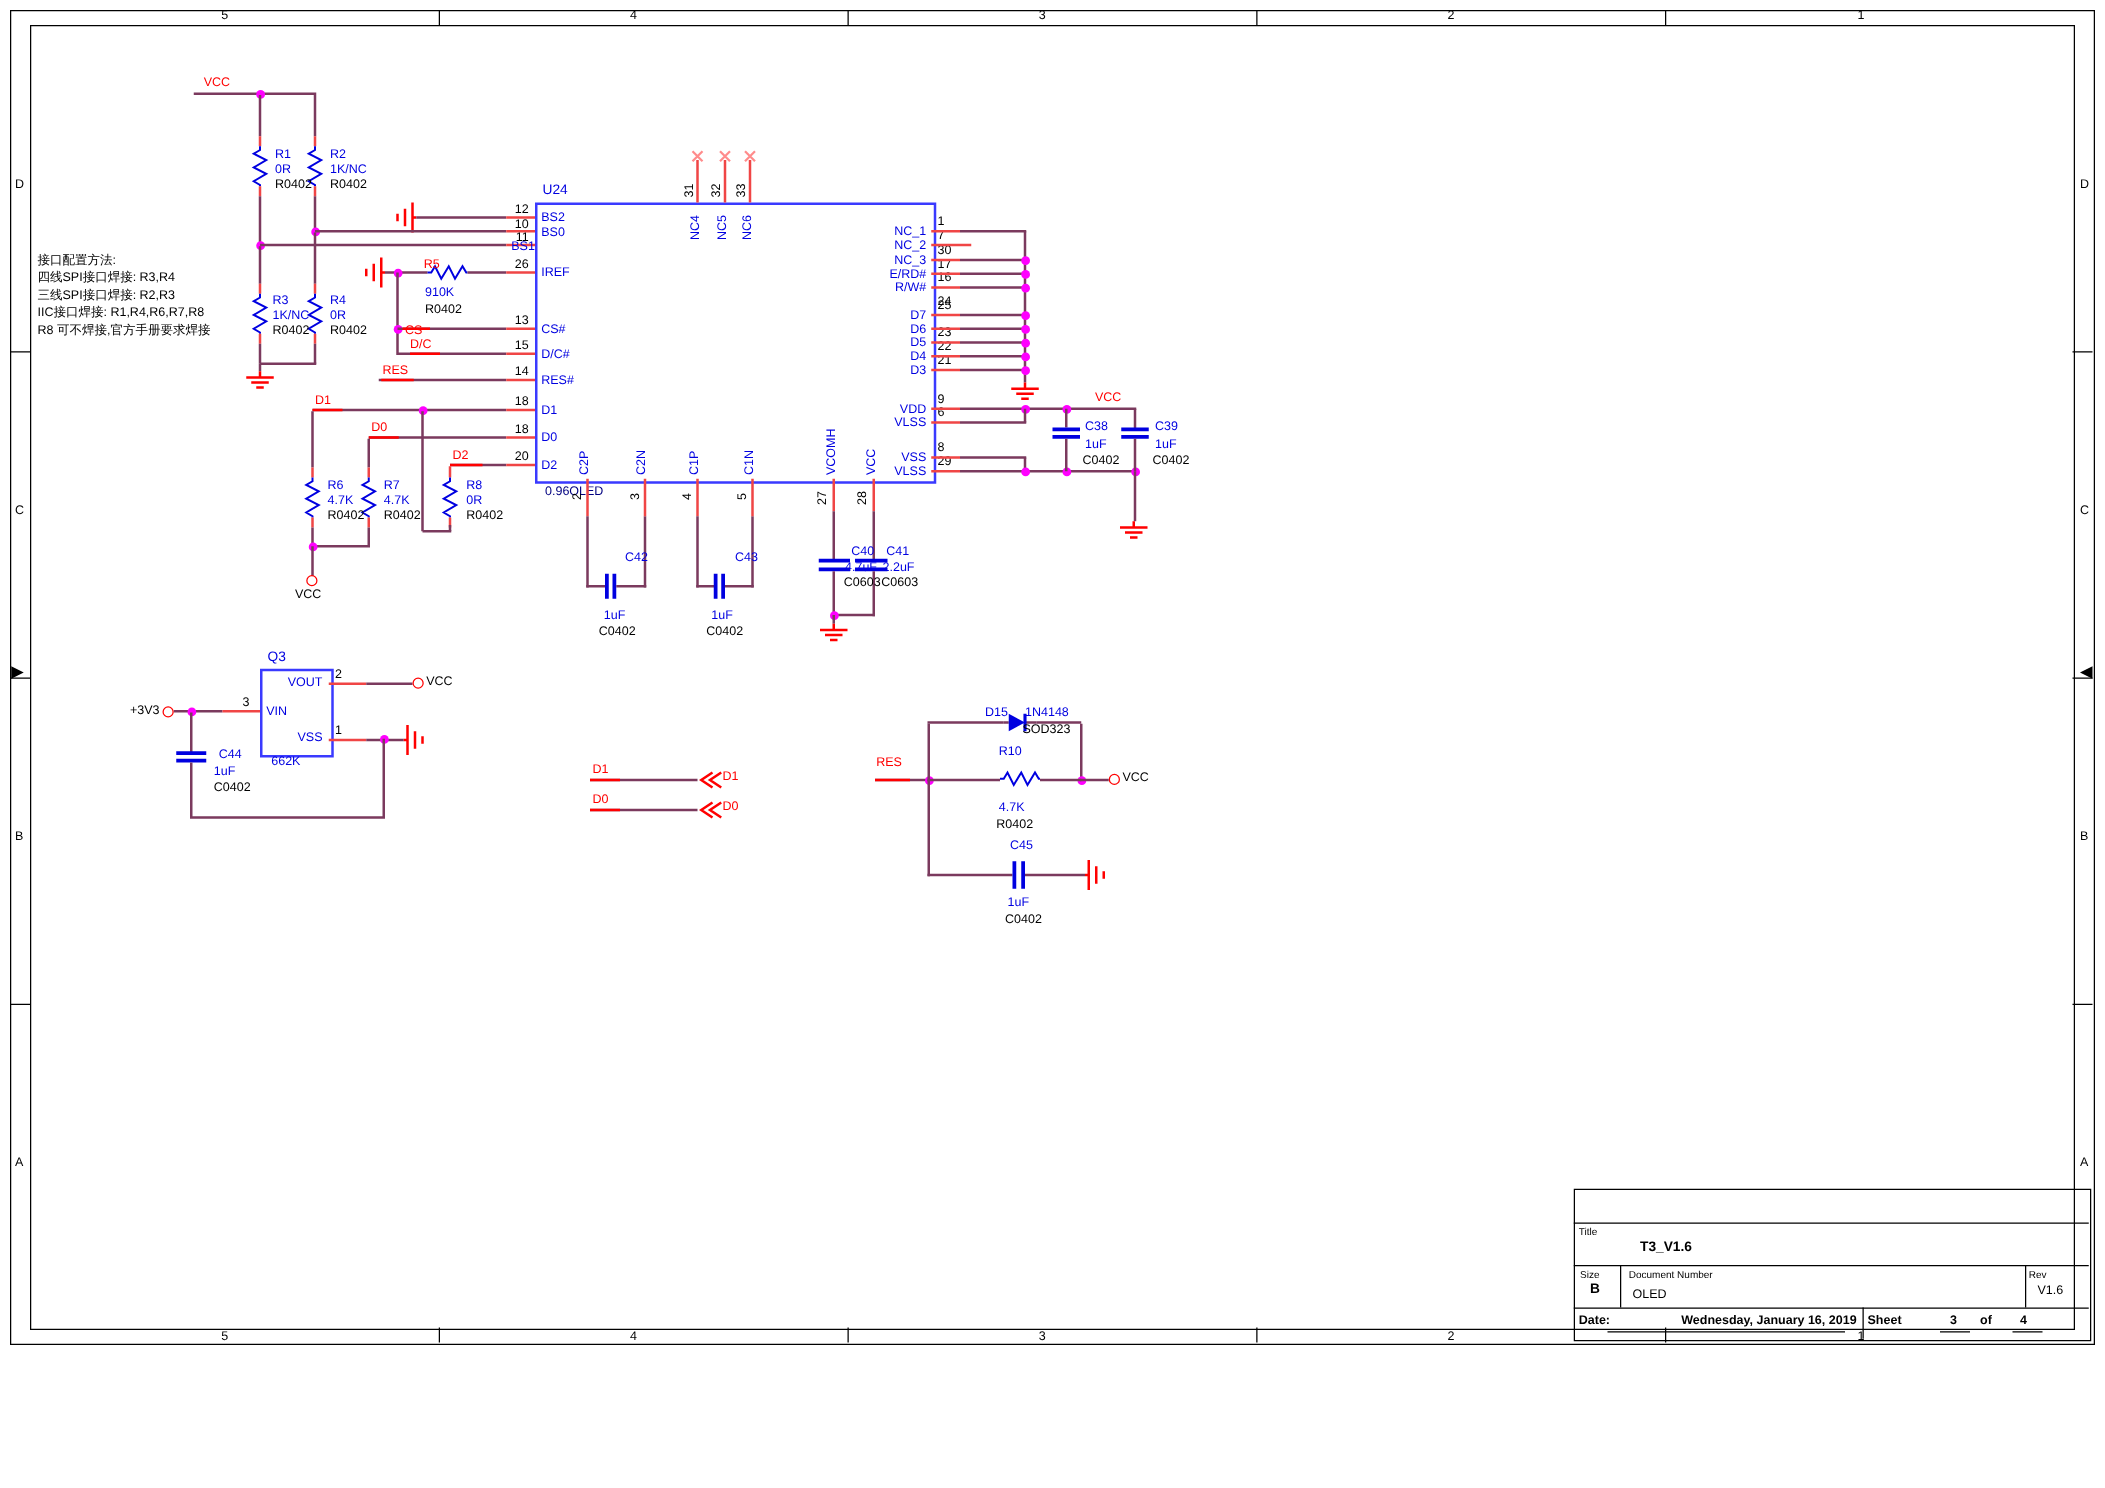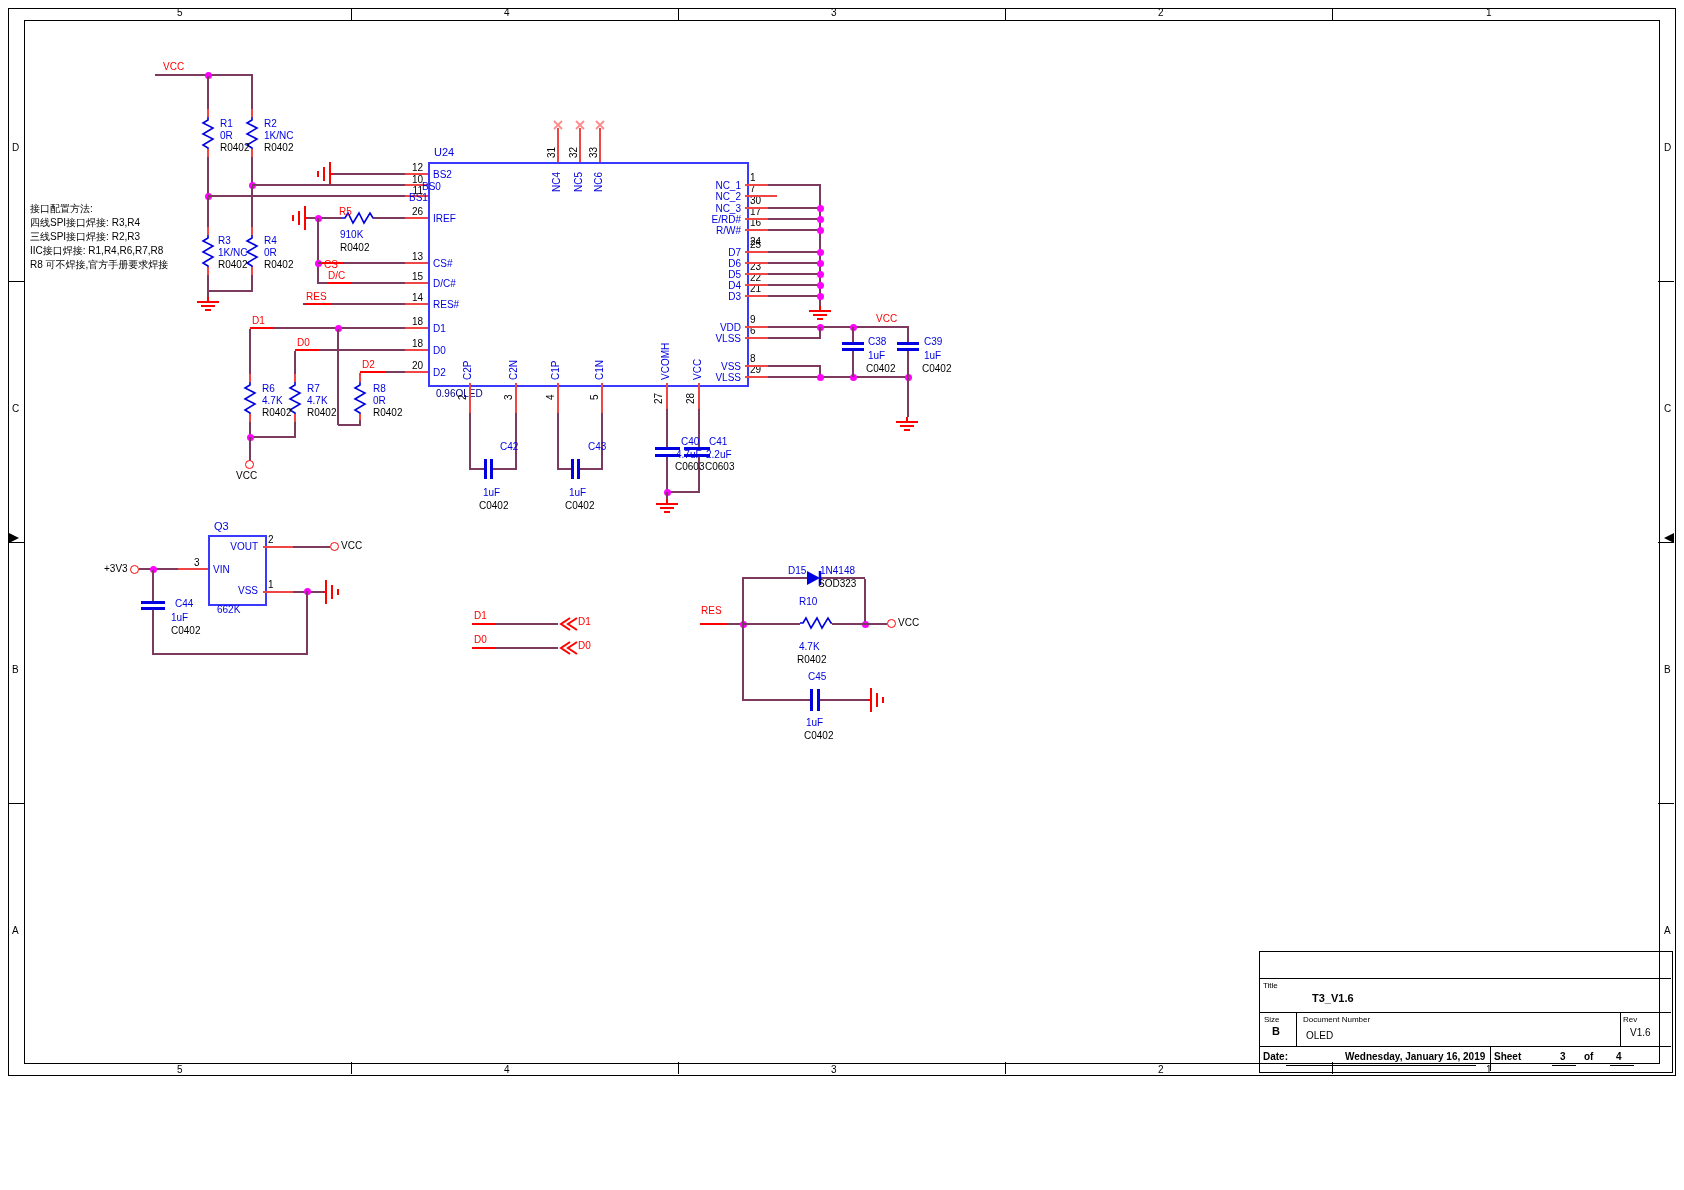--- a/index.html
+++ b/index.html
@@ -216,21 +216,21 @@
   <b style="left:307px;top:407px">R0402</b>
   <b class="bl" style="left:373px;top:383px">R8</b>
   <b class="bl" style="left:373px;top:395px">0R</b>
   <b style="left:373px;top:407px">R0402</b>
 
   <div class="chip" style="left:428px;top:162px;width:317px;height:221px"></div>
   <b class="bl f11" style="left:434px;top:147px">U24</b>
   <b class="nv" style="left:436px;top:388px">0.96OLED</b>
 
   <b class="bl" style="left:433px;top:169px">BS2</b>
-  <b class="bl" style="left:422px;top:181px">BS0</b>
+  <b class="bl" style="left:433px;top:181px">BS0</b>
   <b class="bl" style="left:409px;top:192px">BS1</b>
   <b class="bl" style="left:433px;top:213px">IREF</b>
   <b class="bl" style="left:433px;top:258px">CS#</b>
   <b class="bl" style="left:433px;top:278px">D/C#</b>
   <b class="bl" style="left:433px;top:299px">RES#</b>
   <b class="bl" style="left:433px;top:323px">D1</b>
   <b class="bl" style="left:433px;top:345px">D0</b>
   <b class="bl" style="left:433px;top:367px">D2</b>
 
   <b class="ra" style="left:403px;top:162px;width:20px">12</b>

